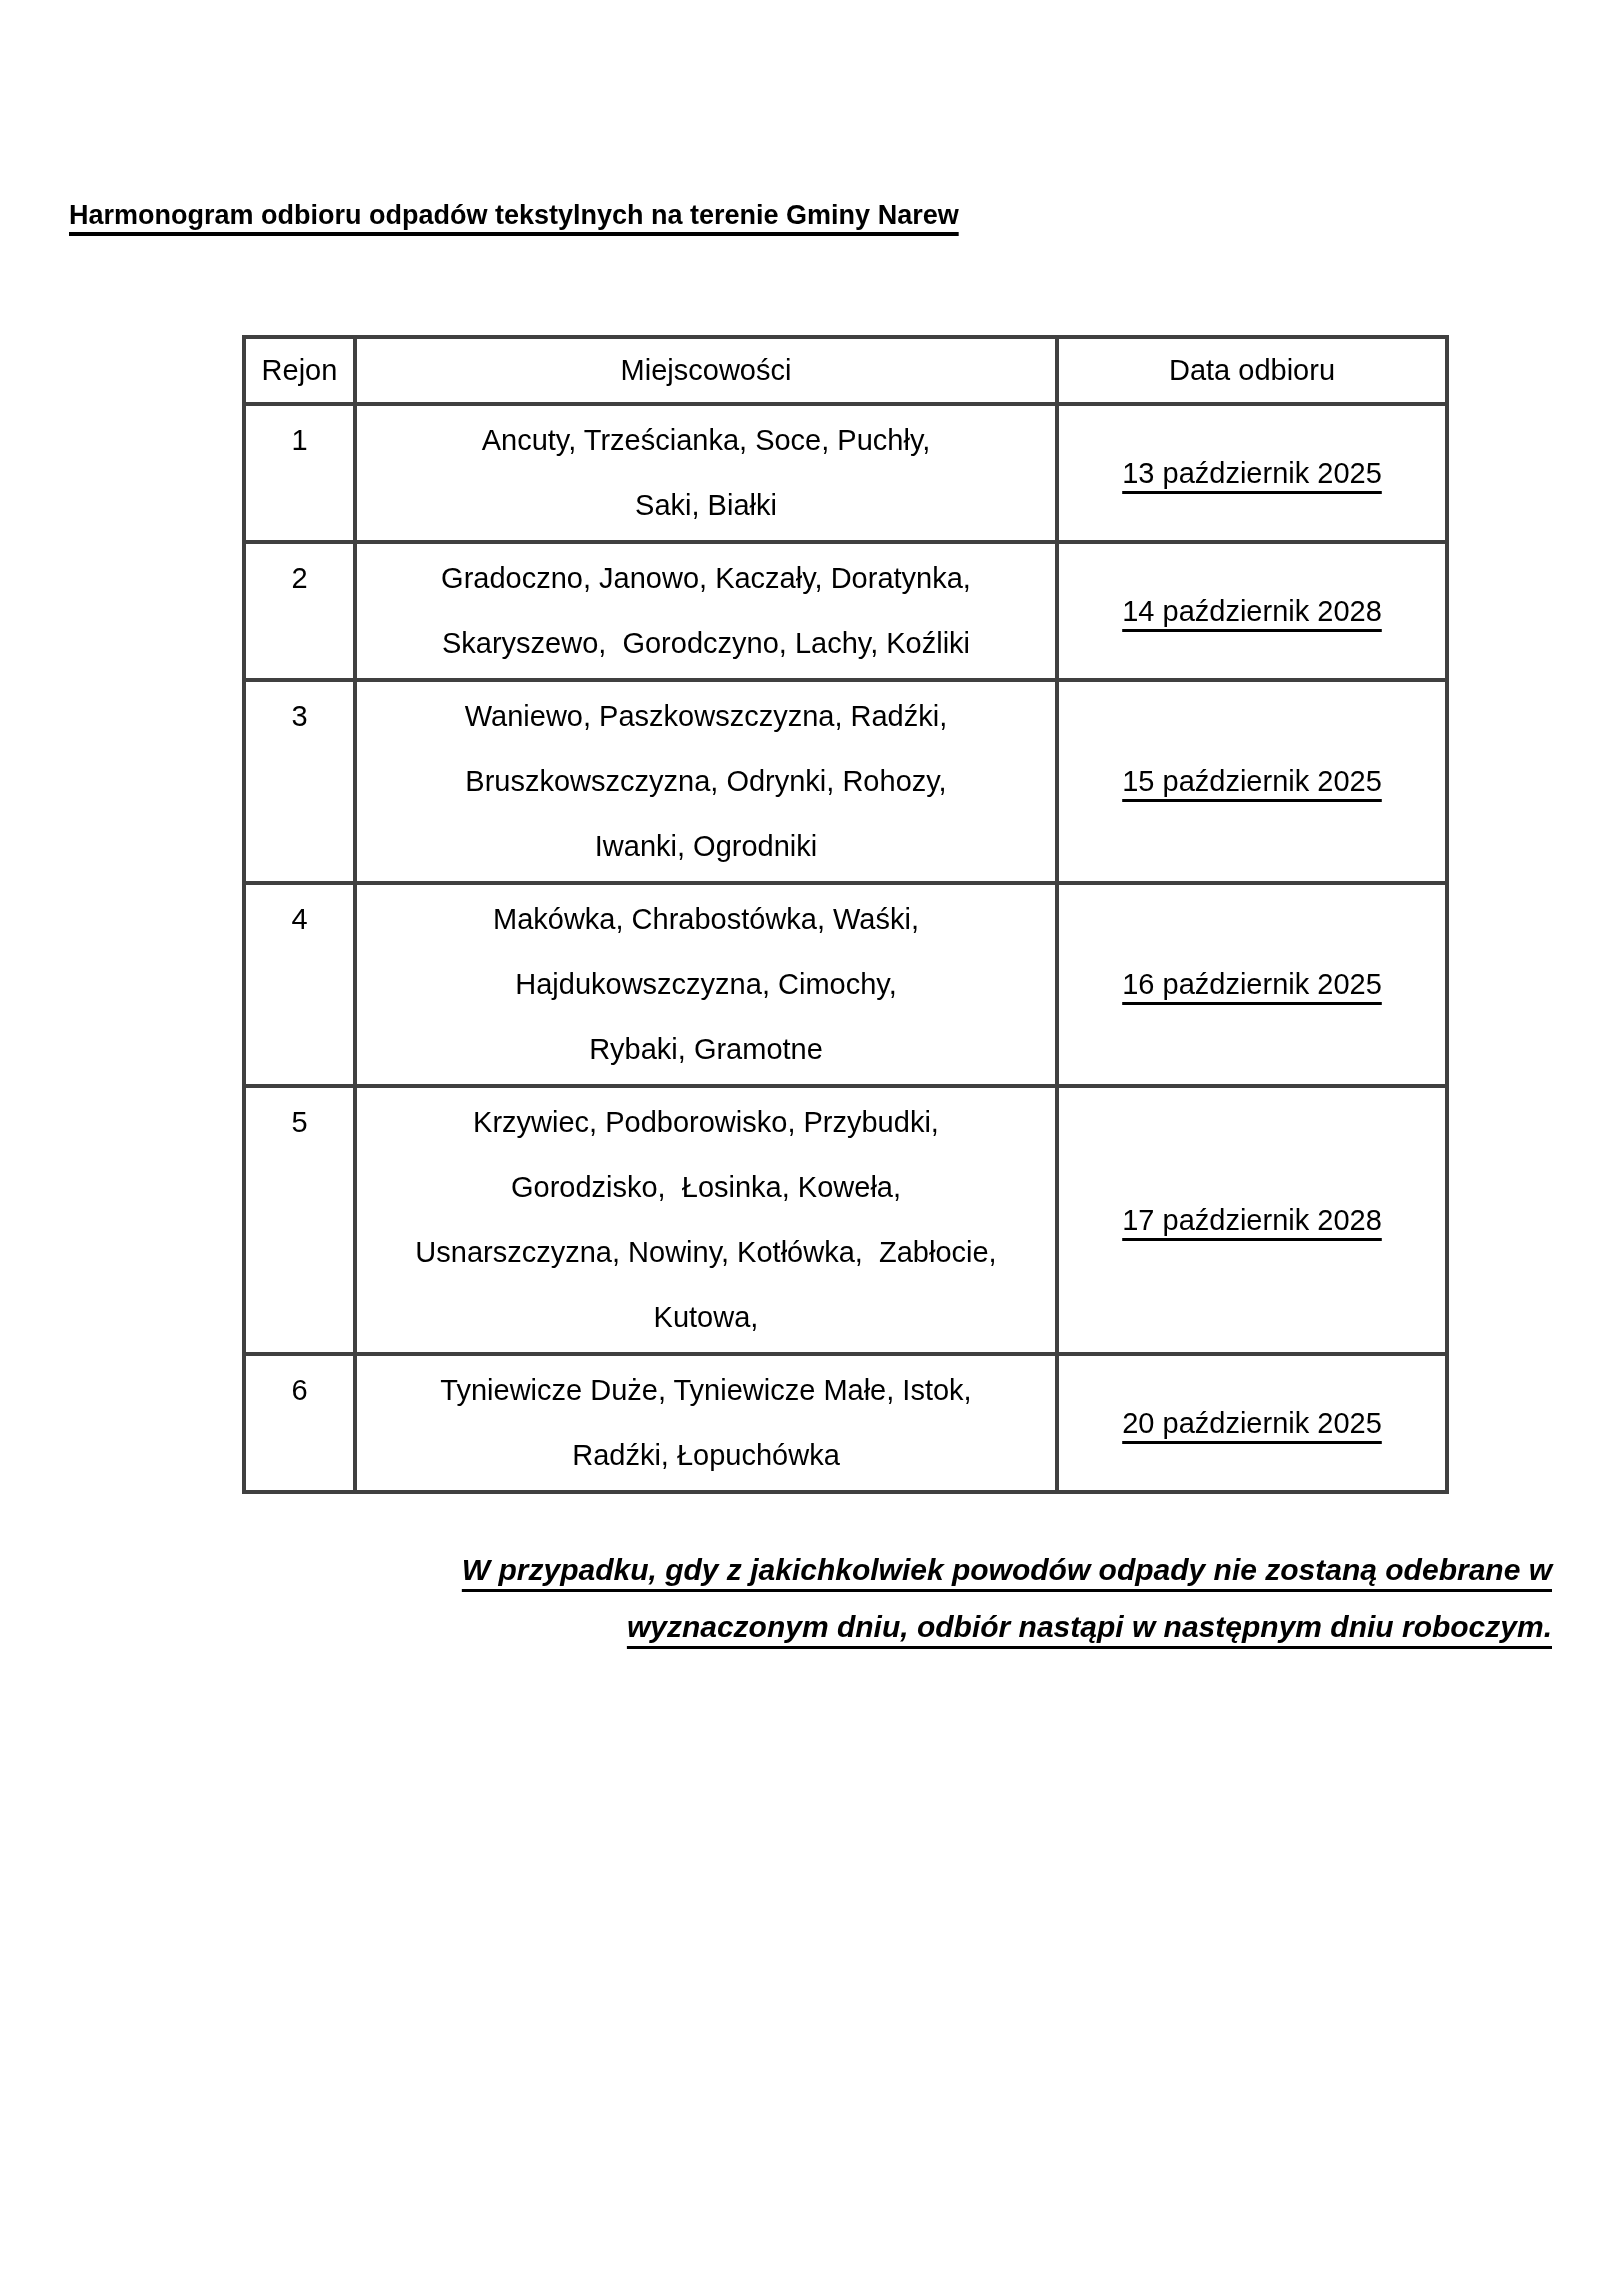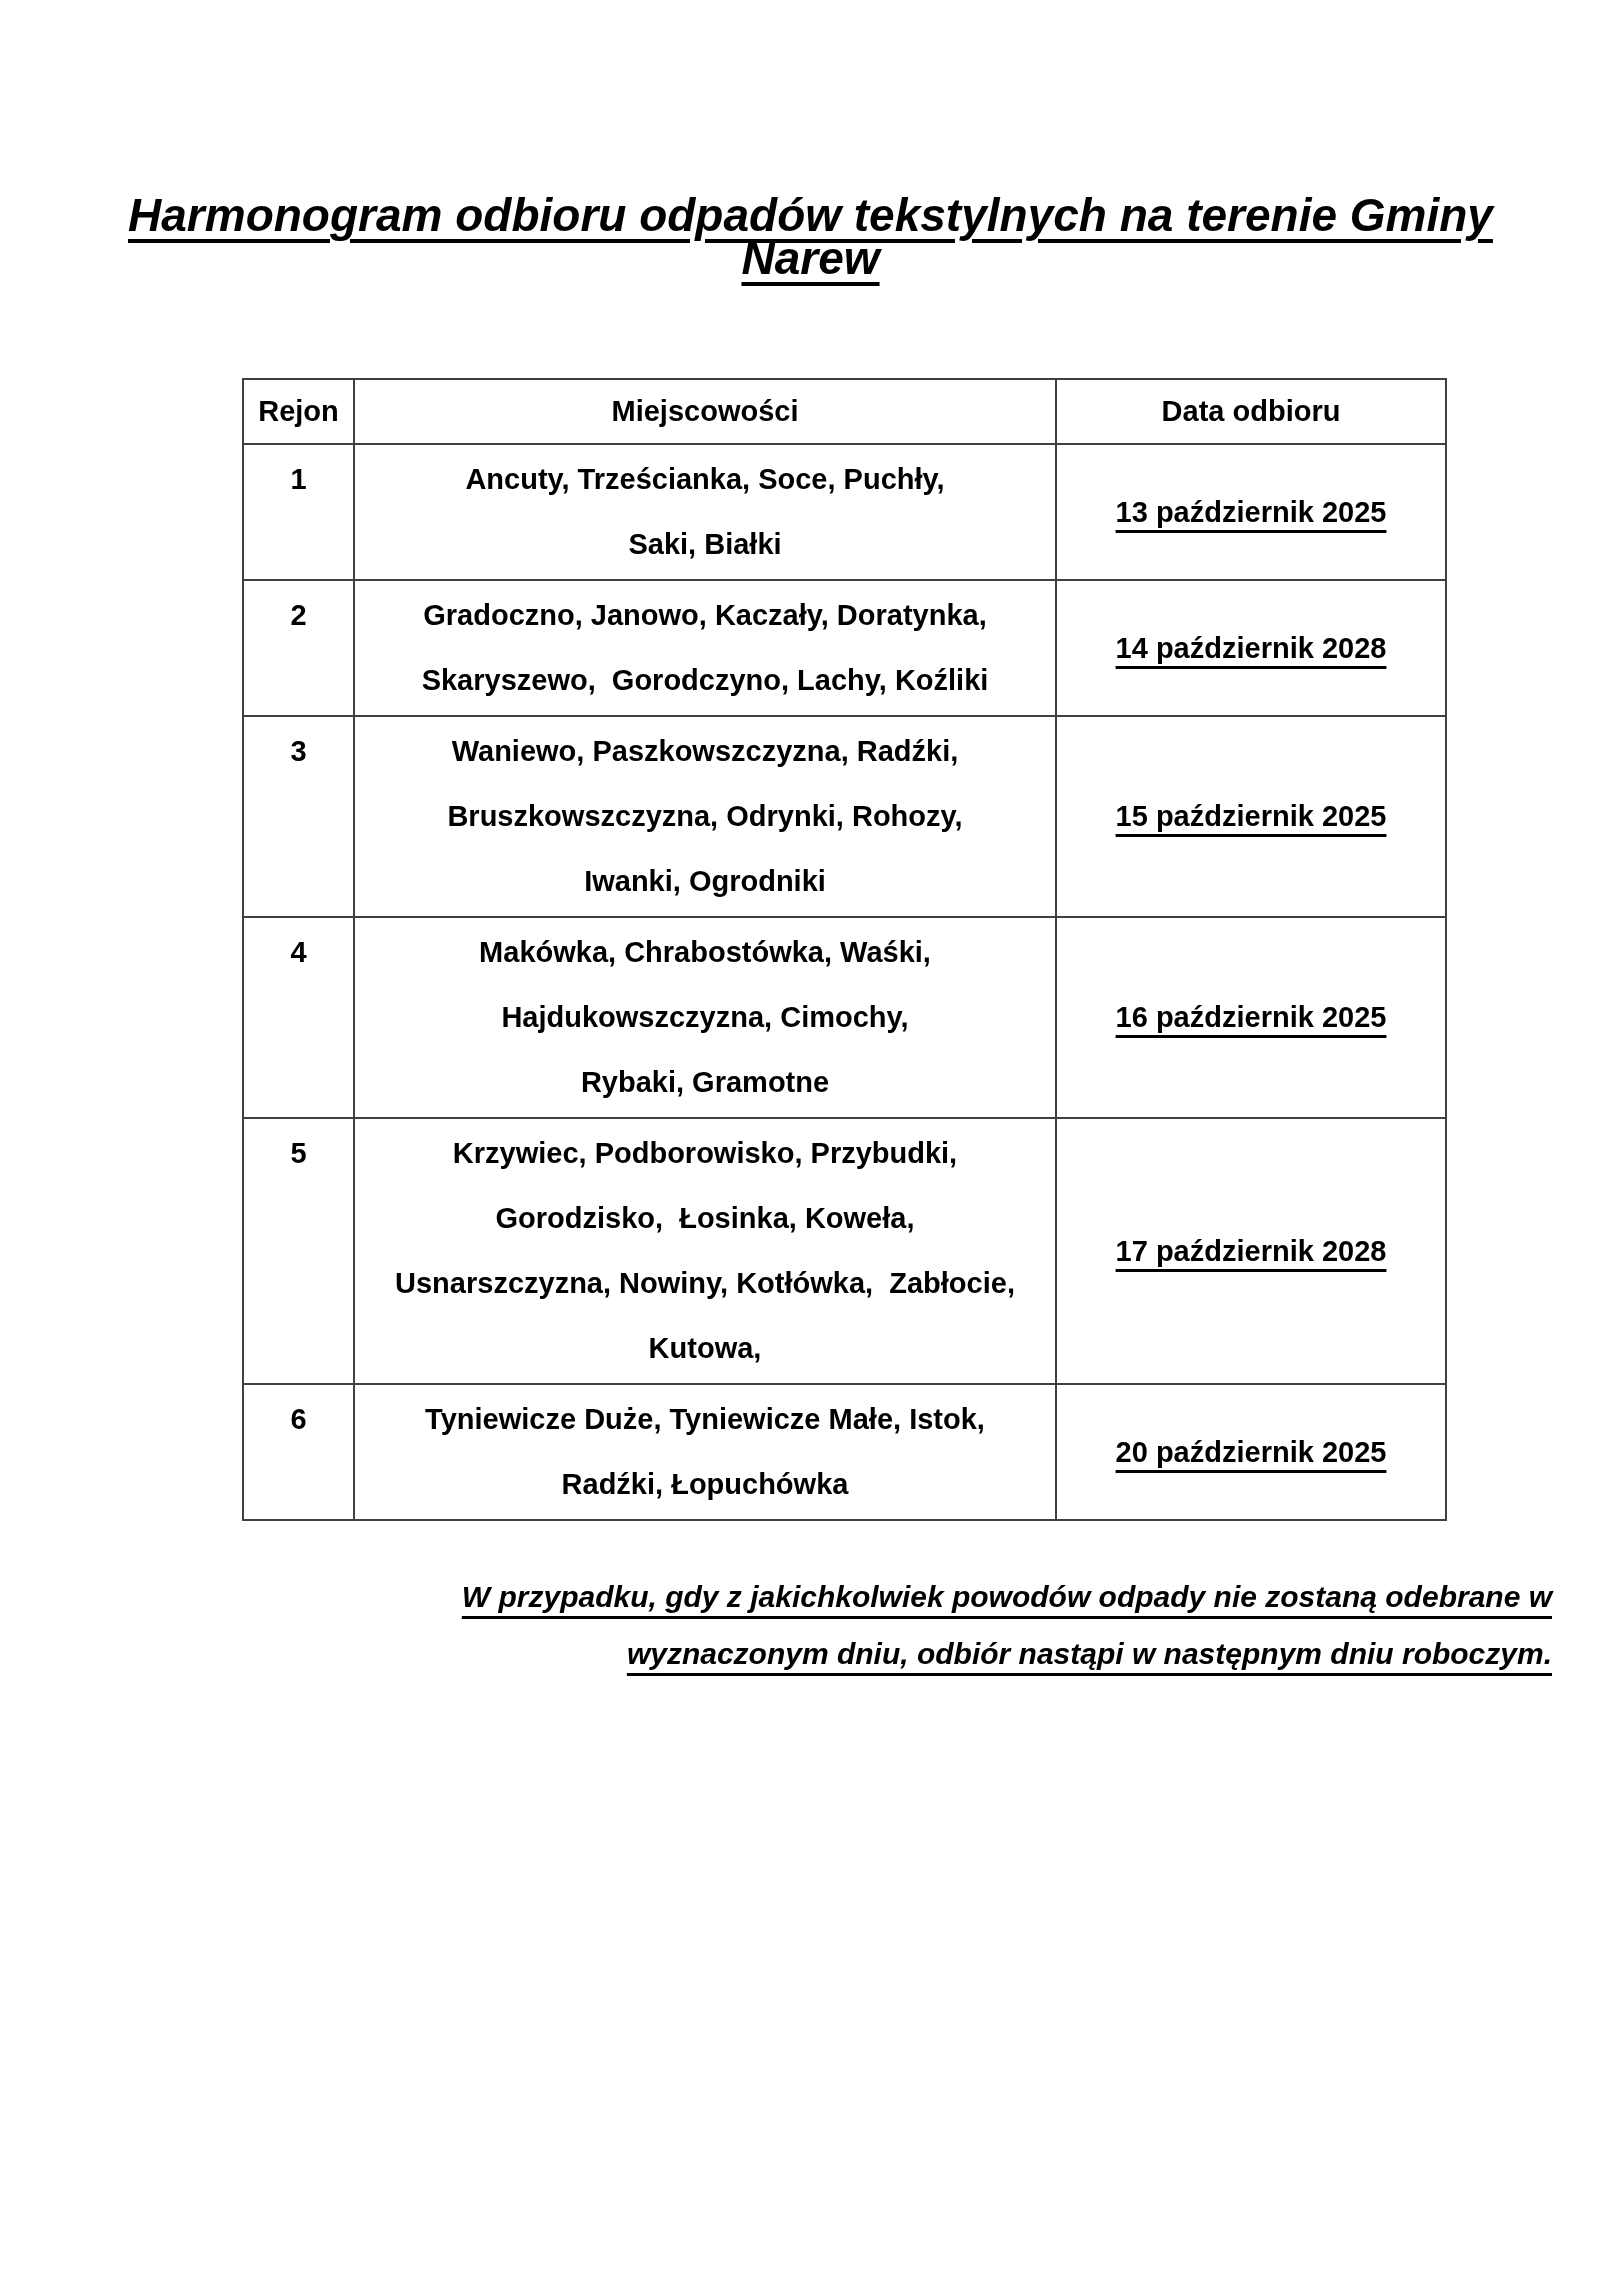--- a/index.html
+++ b/index.html
@@ -12,42 +12,41 @@
     width: 1621px;
     height: 2293px;
     background: #ffffff;
     color: #000000;
     font-family: "Liberation Sans", "DejaVu Sans", sans-serif;
     font-weight: bold;
     overflow: hidden;
   }
   .title {
     margin: 194px 69px 0 69px;
-    text-align: center;
-    font-size: 46px;
+    text-align: left;
+    font-size: 27px;
     line-height: 43px;
     font-weight: bold;
     text-decoration: underline;
     text-decoration-thickness: 3.9px;
     text-underline-offset: 7.8px;
-    font-style: italic;
   }
   table.schedule {
     margin: 98px 0 0 242px;
     width: 1203px;
     table-layout: fixed;
     border-collapse: collapse;
   }
   .schedule col.c-region     { width: 111px; }
   .schedule col.c-localities { width: 702px; }
   .schedule col.c-date       { width: 390px; }
   .schedule th, .schedule td {
-    border: 2px solid #404040;
+    border: 4px solid #404040;
     text-align: center;
-    font-weight: bold;
+    font-weight: normal;
     background: #ffffff;
   }
   .schedule th {
     font-size: 29px;
     height: 63px;
     vertical-align: middle;
     padding: 0;
   }
   td.region {
     font-size: 29px;

